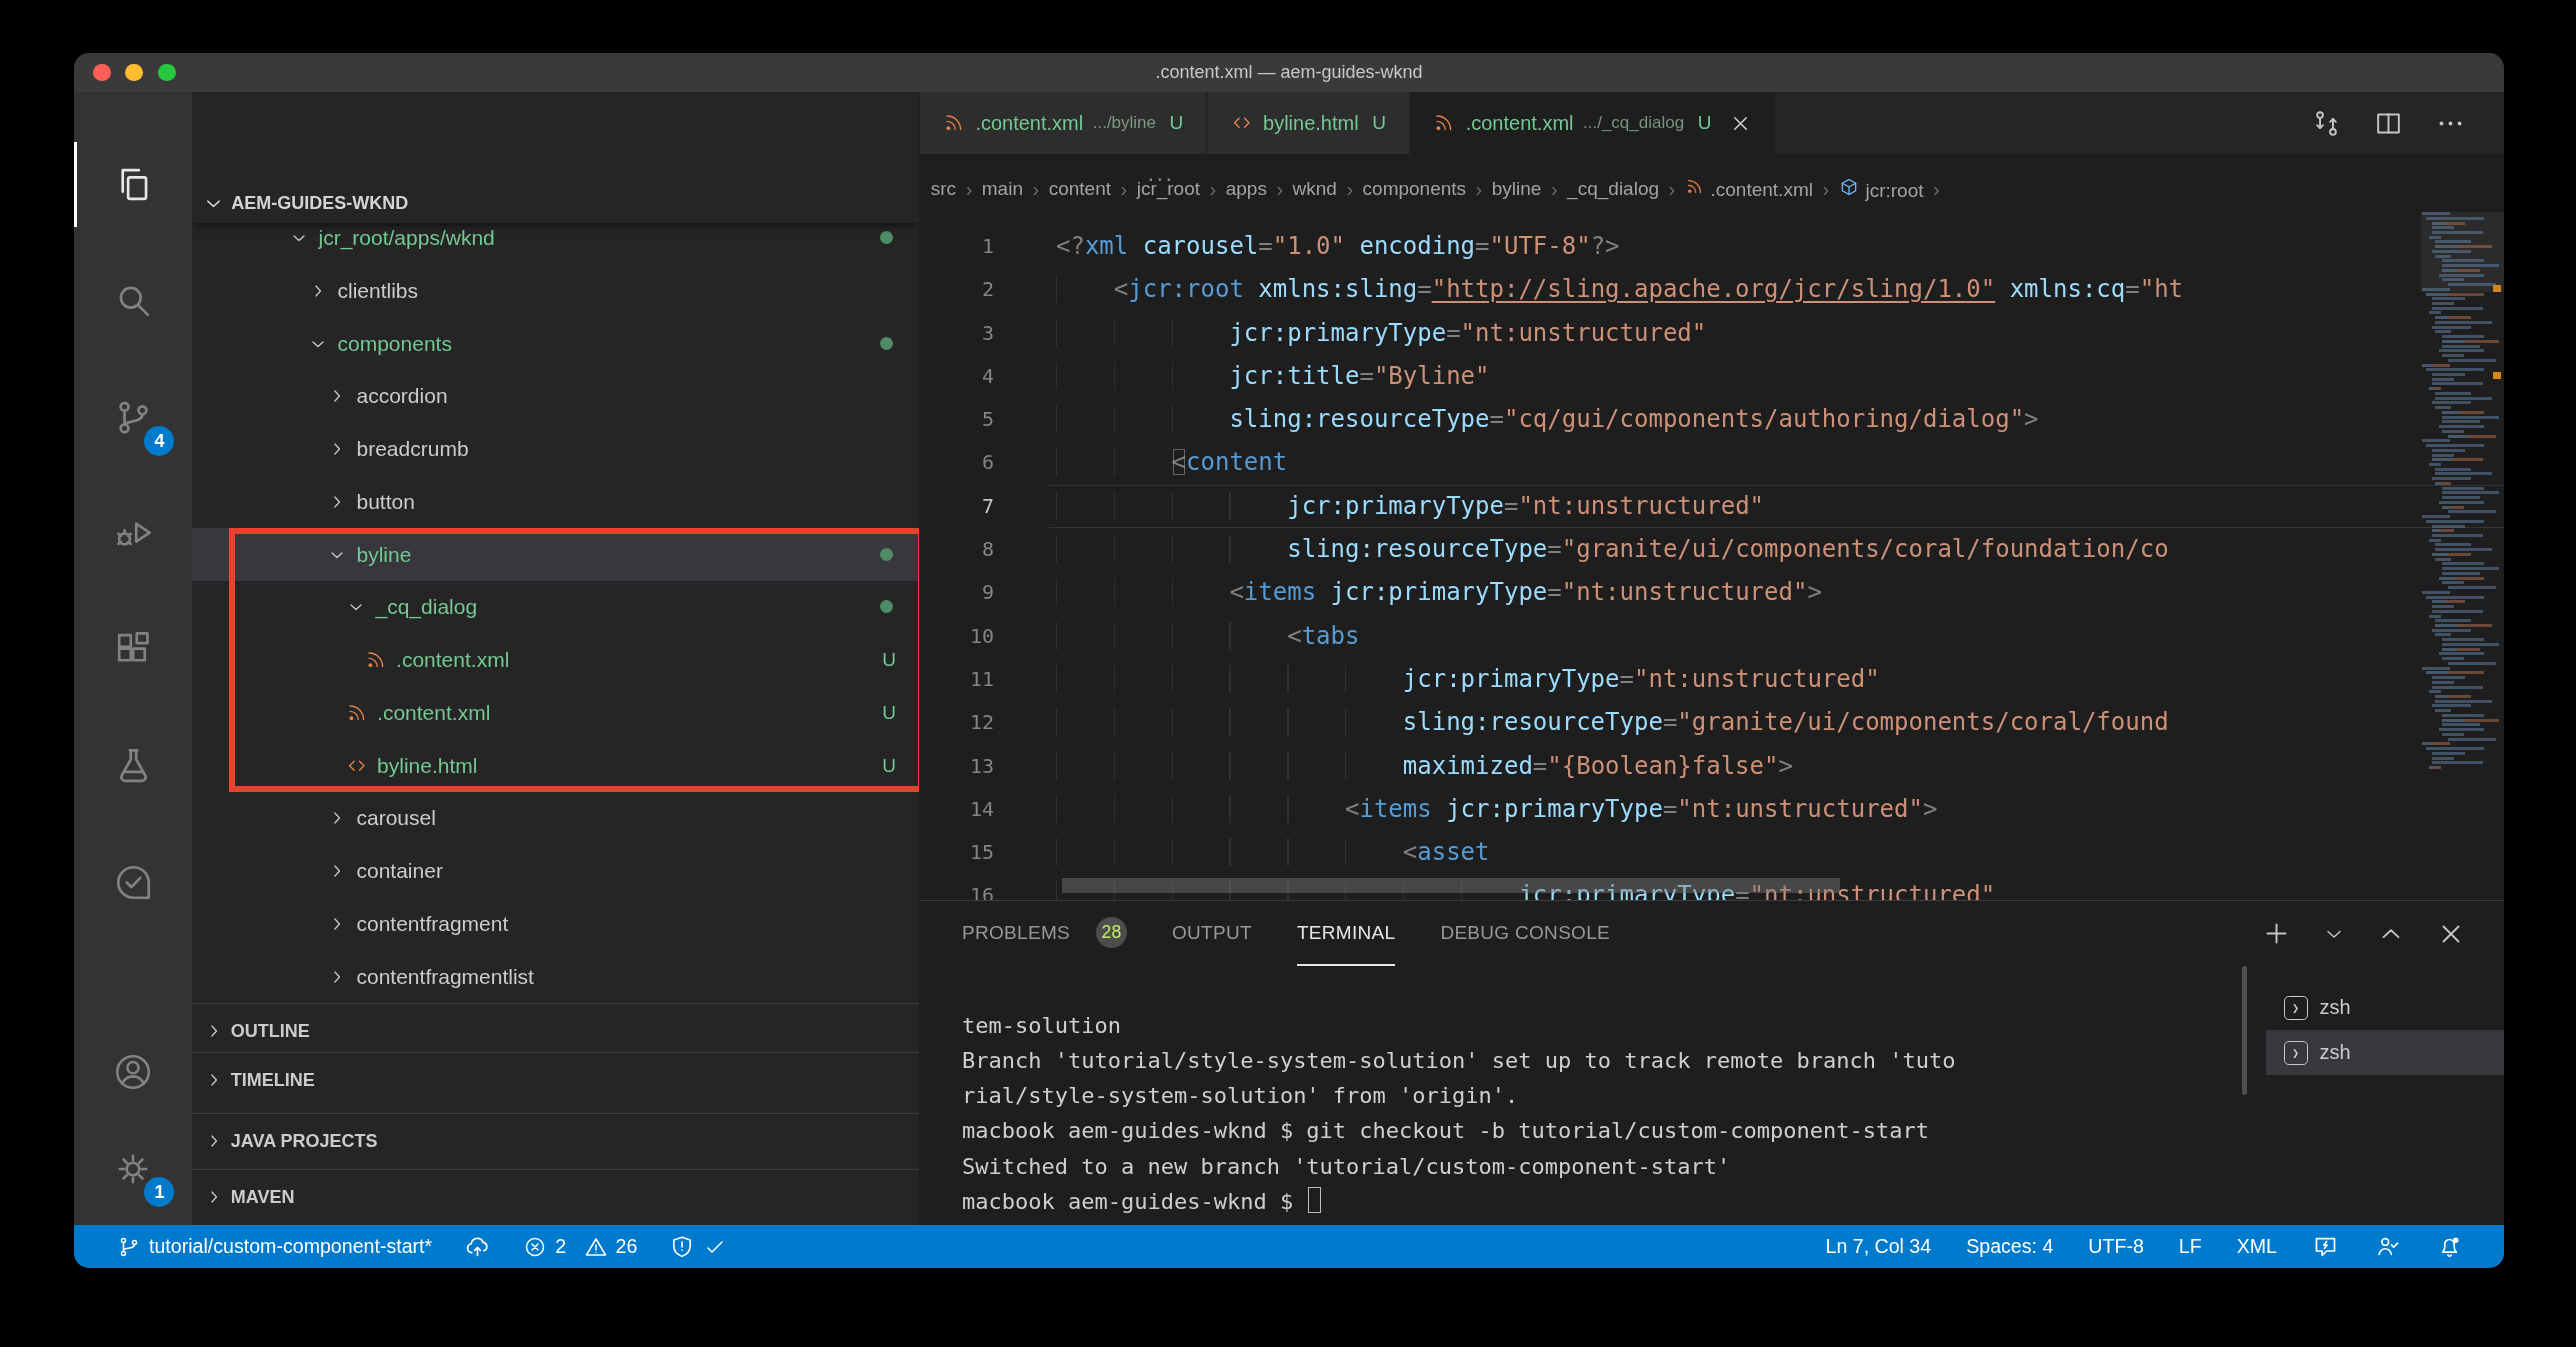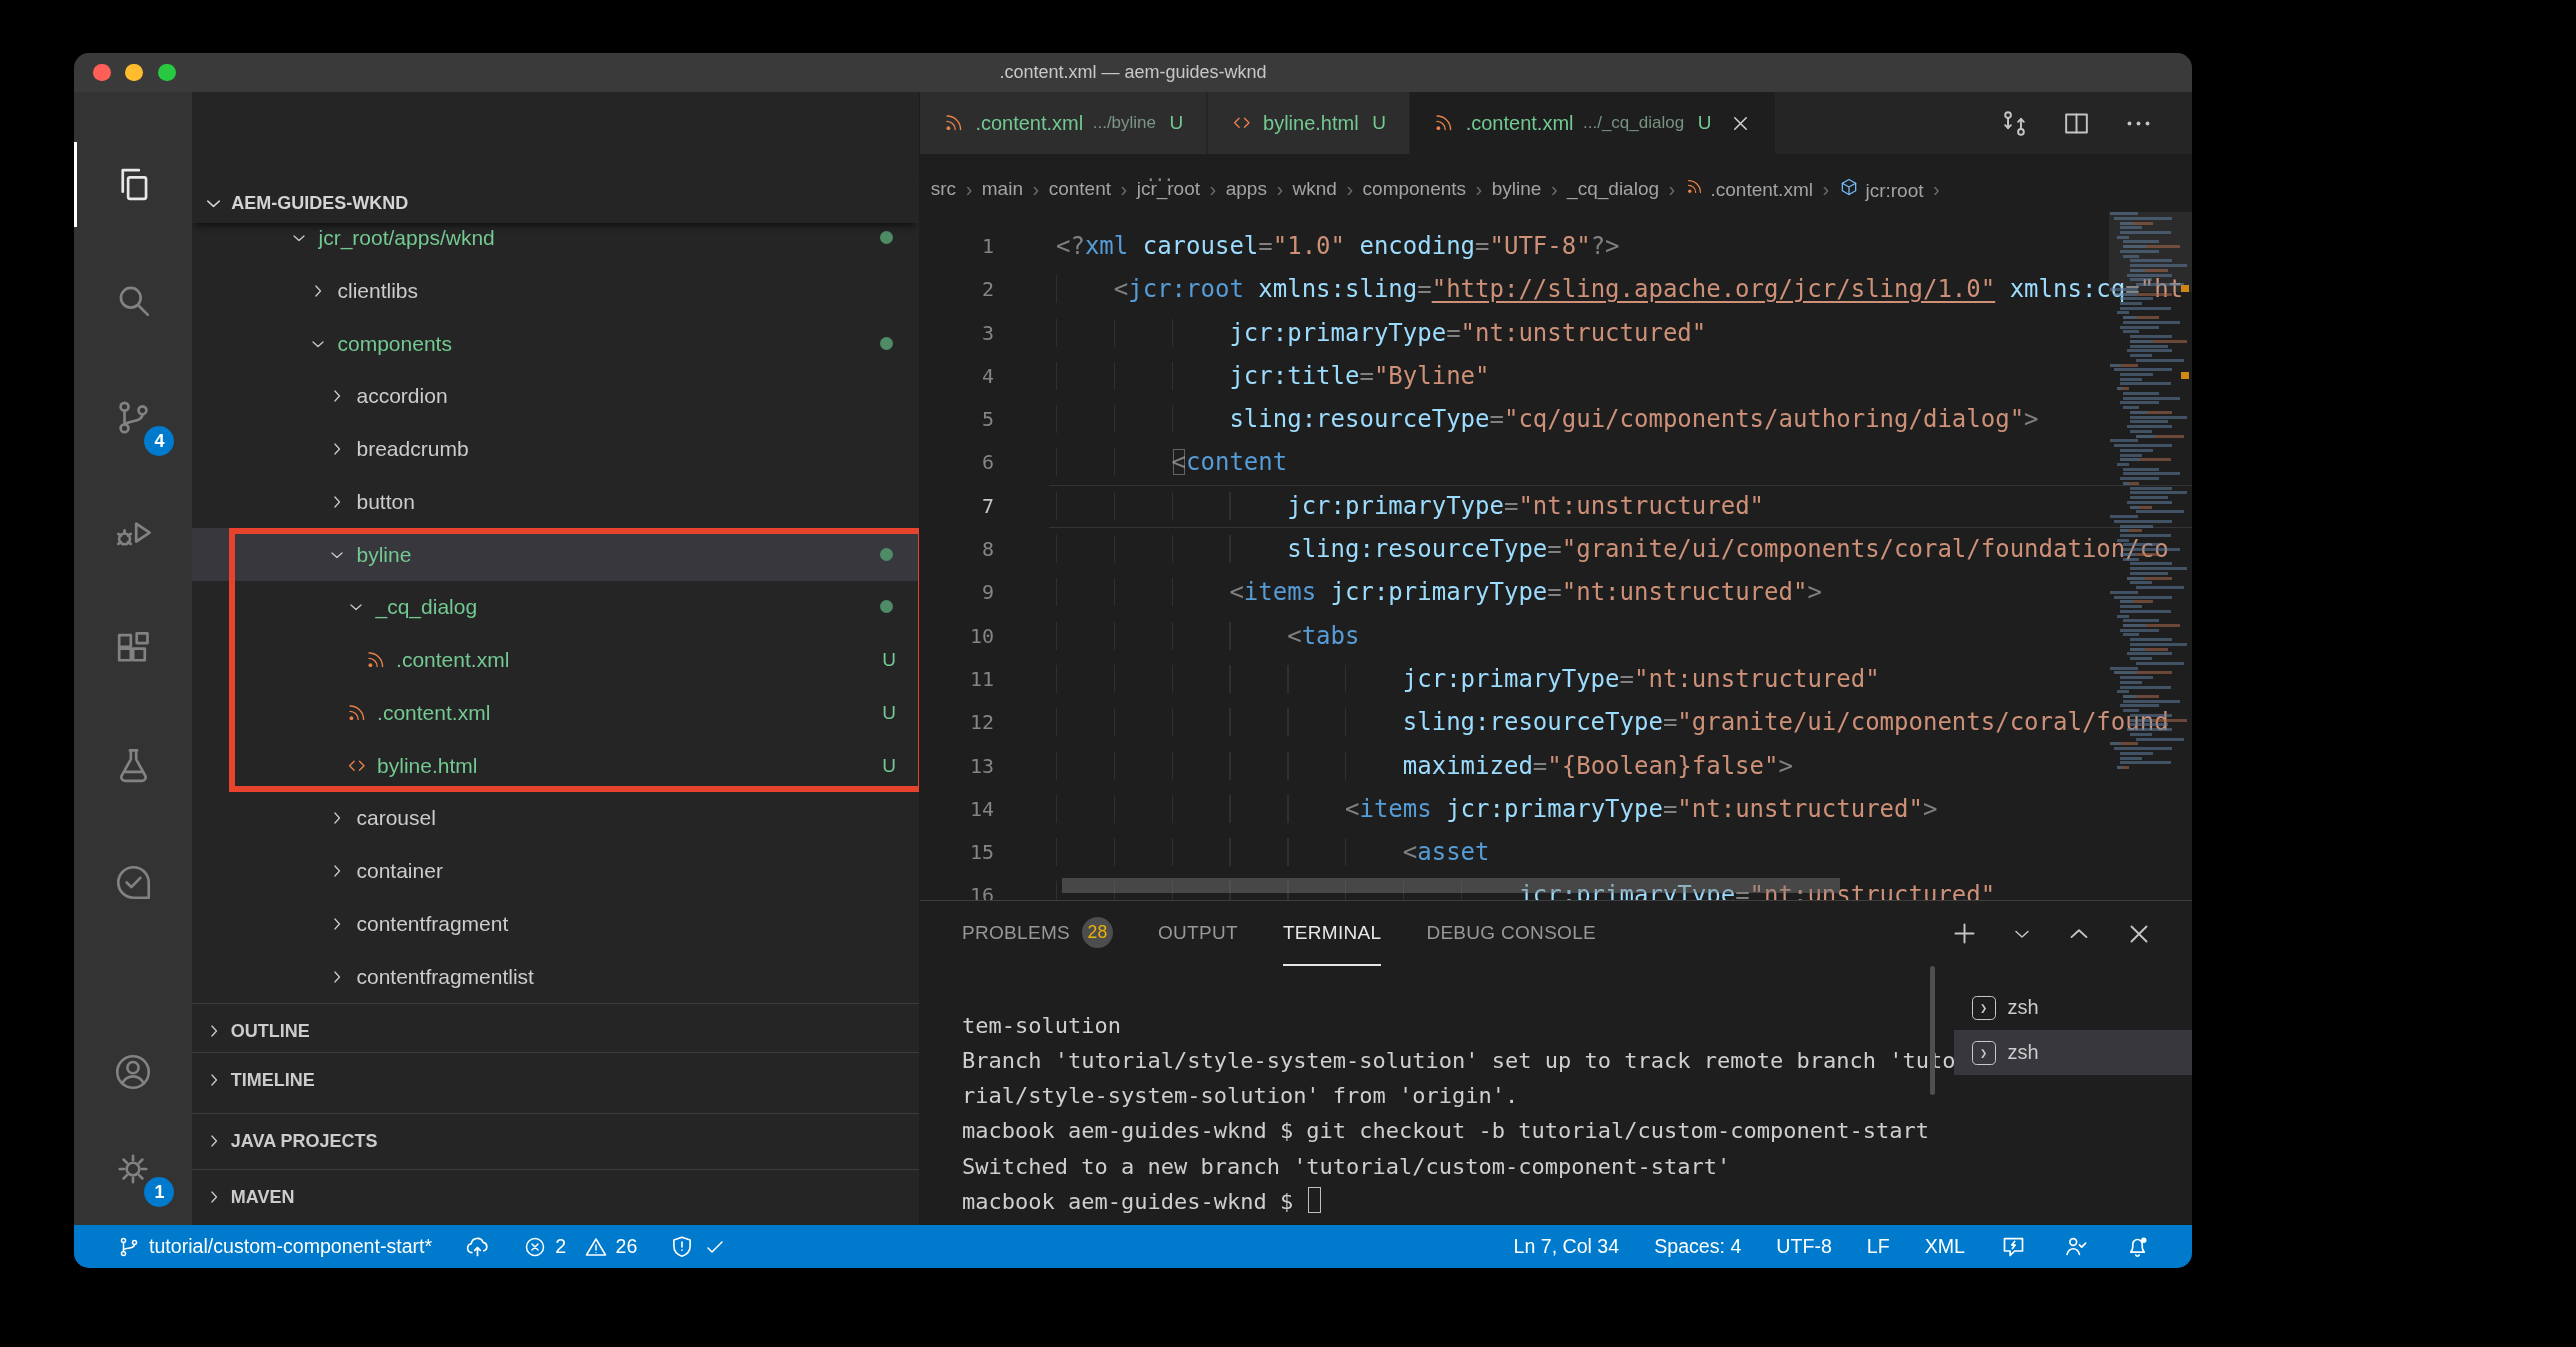--- a/index.html
+++ b/index.html
@@ -1,18 +1,18 @@
 <!DOCTYPE html>
 <html style="font-size:10.8px"><head>
 <meta charset="utf-8">
 <style>
   html,body{margin:0;padding:0;width:2576px;height:1348px;background:#000;overflow:hidden;
     font-family:"Liberation Sans",sans-serif;}
   #win *{box-sizing:border-box}
-  #win{position:absolute;left:74px;top:53px;width:2118px;height:1215px;background:#1e1e1e;
+  #win{position:absolute;left:74px;top:53px;width:2430px;height:1215px;background:#1e1e1e;
     border-radius:15px;overflow:hidden;color:#ccc}
   .ic{display:inline-flex;align-items:center;justify-content:center;flex:none}
 
   
   #titlebar{position:absolute;left:0;top:0;right:0;height:39px;background:#3a3a3a;}
   .tl{position:absolute;top:10.8px;width:17.6px;height:17.6px;border-radius:50%}
   #tl-close{left:19px;background:#ff5f57}
   #tl-min{left:51px;background:#febc2e}
   #tl-zoom{left:84px;background:#28c840}
   #wtitle{position:absolute;left:0;right:0;top:0;height:39px;line-height:39px;text-align:center;
@@ -82,21 +82,21 @@
   .mrow{position:absolute;height:3.4px;opacity:.55}
   #mmslider{position:absolute;left:0;right:0;top:0;height:80px;background:rgba(255,255,255,.06)}
   .rmark{position:absolute;right:2.7px;width:8.8px;height:6.8px;background:#d18616}
   #hsb{position:absolute;left:142px;top:786px;width:778px;height:15px;background:rgba(121,121,121,.45)}
 
   
   #panel{position:absolute;left:846px;top:847px;right:0;bottom:43px;background:#1e1e1e;border-top:1.4px solid #3e3e3e}
   #ptabs{position:absolute;left:42px;top:0;height:65px;display:flex;align-items:flex-start;gap:45px}
   .ptab{font-size:19px;letter-spacing:0.3px;color:#989898;display:flex;align-items:center;height:65px;border-bottom:2.7px solid transparent}
   .ptab.active{color:#e7e7e7;border-bottom-color:#e7e7e7}
-  .pbadge{margin-left:12px;min-width:31px;height:31px;border-radius:15.6px;background:#4d4d4d;color:#eab308;
+  .pbadge{margin-left:26px;min-width:31px;height:31px;border-radius:15.6px;background:#4d4d4d;color:#bef264;
     font-size:17.6px;display:flex;align-items:center;justify-content:center;padding:0 5.4px}
   #pactions{position:absolute;right:38px;top:0;height:65px;display:flex;align-items:center;gap:30px;color:#c5c5c5}
   #term{position:absolute;left:42px;top:88px;right:284px;bottom:0;font-family:"DejaVu Sans Mono","Liberation Mono",monospace;
     font-size:22px;color:#cfcfcf}
   .tline{position:absolute;left:0;height:35px;line-height:35px;white-space:pre}
   .cursor{display:inline-block;width:13.5px;height:26px;border:1.4px solid #c0c0c0;vertical-align:-4px;margin-left:1.4px}
   #termsb{position:absolute;right:257px;top:65px;width:5.4px;height:129px;background:#4f4f4f;border-radius:2.7px}
   #termlist{position:absolute;right:0;top:65px;width:238px;bottom:0}
   .zrow{position:absolute;left:0;right:0;height:45px;display:flex;align-items:center;padding-left:17.6px;font-size:20px;color:#cccccc;gap:12px}
   .zrow.sel{background:#37373d}

